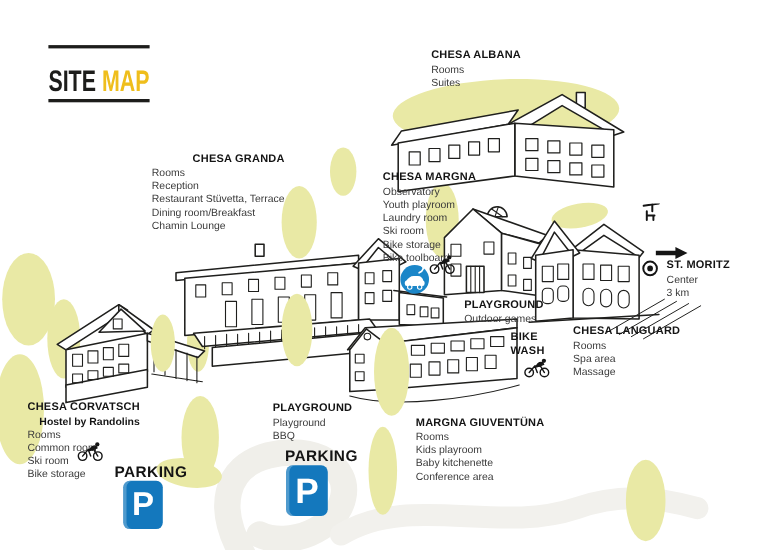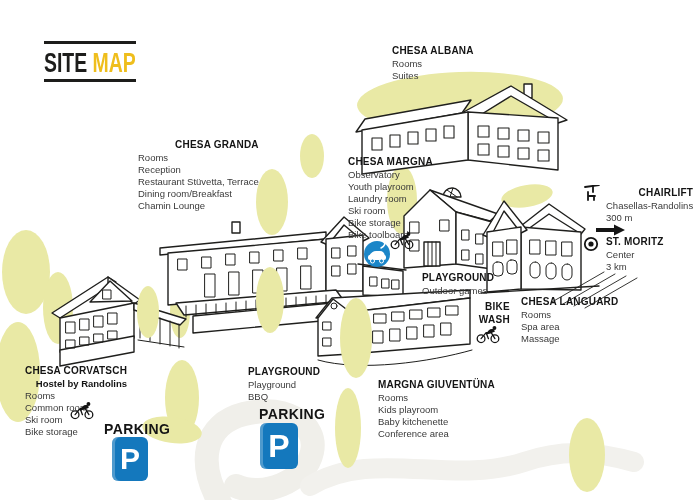--- a/index.html
+++ b/index.html
@@ -1,33 +1,33 @@
 <!DOCTYPE html>
 <html><head>
 <meta charset="utf-8">
 <style>
   html,body{margin:0;padding:0;background:#fff;}
   .map{position:relative;width:700px;height:500px;background:#fff;overflow:hidden;
        font-family:"Liberation Sans",sans-serif;color:#333;}
   .layer{position:absolute;left:0;top:0;}
   
   .title-block{position:absolute;left:44px;top:41px;width:92px;
-    border-top:3px solid #1d1d1b;border-bottom:3px solid #1d1d1b;padding:5px 0 2px;}
+    border-top:3px solid #1d1d1b;border-bottom:3px solid #1d1d1b;padding:16px 0 2px;}
   .title-text{font-size:27px;font-weight:bold;line-height:28px;white-space:nowrap;
     transform:scaleX(.72);transform-origin:0 50%;color:#1d1d1b;}
   .w-map{color:#EFBE1C;}
   
   .lbl{position:absolute;font-size:9.5px;line-height:12px;color:#3a3a3a;white-space:nowrap;}
   .lbl .t{font-size:10px;font-weight:bold;color:#141414;letter-spacing:.2px;margin-bottom:1px;text-align:right;}
   .lbl .sub{font-weight:bold;color:#141414;text-align:right;}
   .p-label{position:absolute;font-size:14px;font-weight:bold;color:#141414;letter-spacing:.4px;}
   .p-sign{position:absolute;background:#1478BD;border-radius:6px;color:#fff;font-weight:bold;
     display:flex;align-items:center;justify-content:center;
     box-shadow:inset 3px 0 0 rgba(255,255,255,.25);}
-  .bw{text-align:right;font-weight:bold;color:#141414;font-size:10px;line-height:13px;letter-spacing:.3px;}
+  .bw{text-align:left;font-weight:bold;color:#141414;font-size:10px;line-height:13px;letter-spacing:.3px;}
   .icon-abs{position:absolute;}
 </style>
 </head>
 <body>
 
 <div class="map">
 
   <svg class="layer" width="700" height="500" viewBox="0 0 700 500">
     <defs>
       <symbol id="cyclist" viewBox="0 0 26 20">
@@ -256,25 +256,20 @@
     <div>Youth playroom</div>
     <div>Laundry room</div>
     <div>Ski room</div>
     <div>Bike storage</div>
     <div>Bike toolboard</div>
   </div>
 
   <svg class="icon-abs" style="left:584px;top:185px" width="16" height="20" viewBox="0 0 16 20">
       <use href="#chairlift-glyph"></use>
     </svg>
-  <div class="lbl" style="left:606px;top:187px">
-    <div class="t">CHAIRLIFT</div>
-    <div>Chasellas-Randolins</div>
-    <div>300 m</div>
-  </div>
 
   <svg class="icon-abs" style="left:596px;top:224px" width="30" height="12" viewBox="0 0 30 12">
     <polygon points="0,4 18,4 18,0.5 29,6 18,11.5 18,8 0,8" fill="#151515"></polygon>
   </svg>
 
   <svg class="icon-abs" style="left:583px;top:236px" width="16" height="16" viewBox="0 0 16 16">
     <circle cx="8" cy="8" r="6.2" fill="#fff" stroke="#151515" stroke-width="1.8"></circle>
     <circle cx="8" cy="8" r="2.6" fill="#151515"></circle>
   </svg>
   <div class="lbl" style="left:606px;top:236px">

